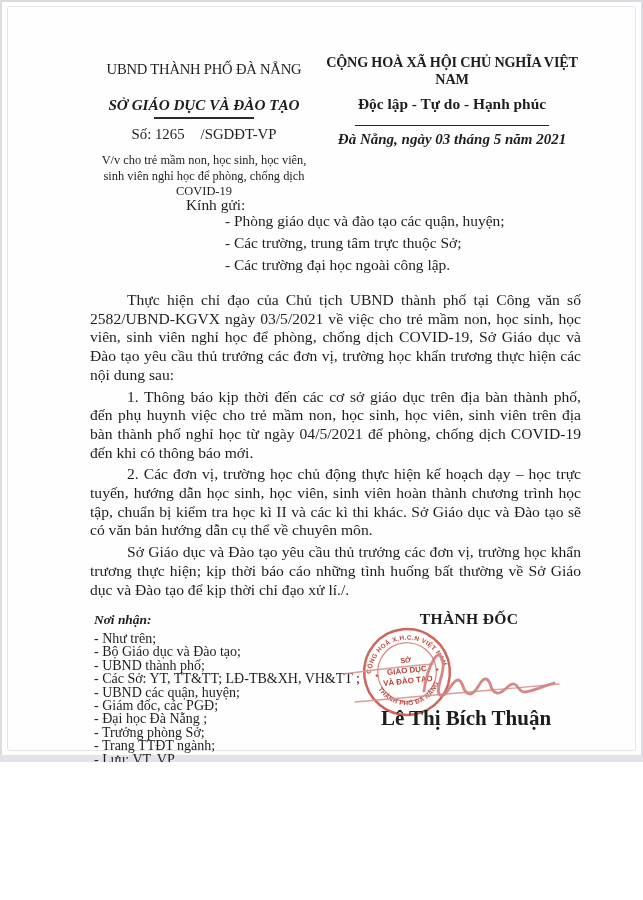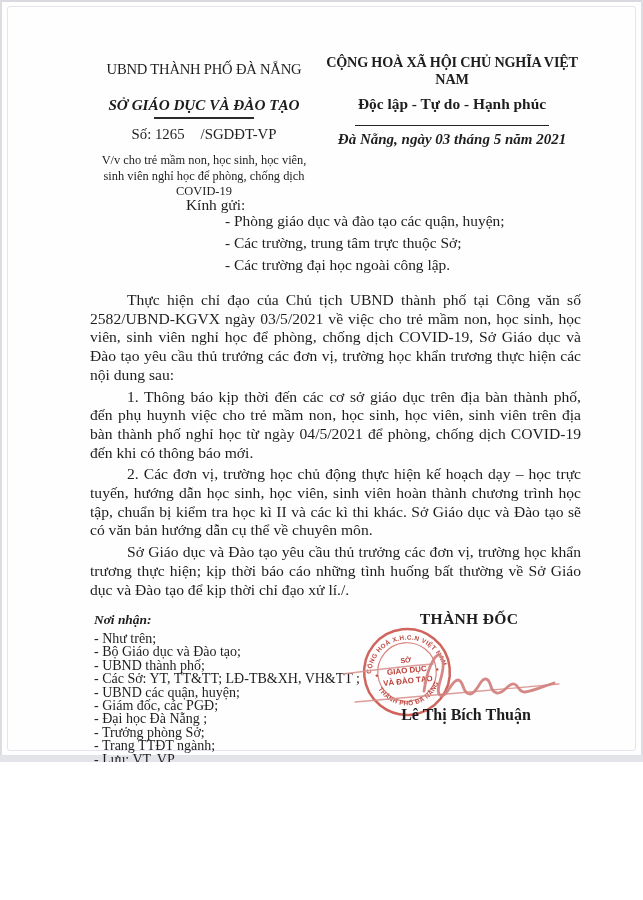--- a/index.html
+++ b/index.html
@@ -45,21 +45,21 @@
 
   
   .noi-nhan{position:absolute;left:94px;top:612px;}
   .nn-label{font-size:13.4px;font-weight:bold;font-style:italic;margin-bottom:4px;}
   .nn-item{font-size:14px;line-height:13.4px;}
 
   
   .signer-title{position:absolute;left:388px;top:610px;width:162px;text-align:center;
     font-size:15.6px;font-weight:bold;letter-spacing:0.3px;}
   .signer-name{position:absolute;left:372px;top:706px;width:188px;text-align:center;
-    font-size:16px;font-weight:bold;}
+    font-size:21px;font-weight:bold;}
 
   .stamp{position:absolute;left:361px;top:626px;width:92px;height:92px;transform:rotate(-6deg);}
   .st-ring{fill:none;stroke:rgba(193,58,48,0.78);stroke-width:2.4;}
   .st-inner{fill:none;stroke:rgba(193,58,48,0.65);stroke-width:1.1;}
   .st-arc{font-size:6.1px;font-weight:bold;fill:rgba(180,46,38,0.88);letter-spacing:0.4px;
     font-family:"Liberation Sans","DejaVu Sans",sans-serif;}
   .st-c1{font-size:6.8px;font-weight:bold;fill:rgba(180,46,38,0.92);text-anchor:middle;
     font-family:"Liberation Sans","DejaVu Sans",sans-serif;}
   .st-c2{font-size:7.6px;font-weight:bold;fill:rgba(180,46,38,0.92);text-anchor:middle;
     font-family:"Liberation Sans","DejaVu Sans",sans-serif;}

